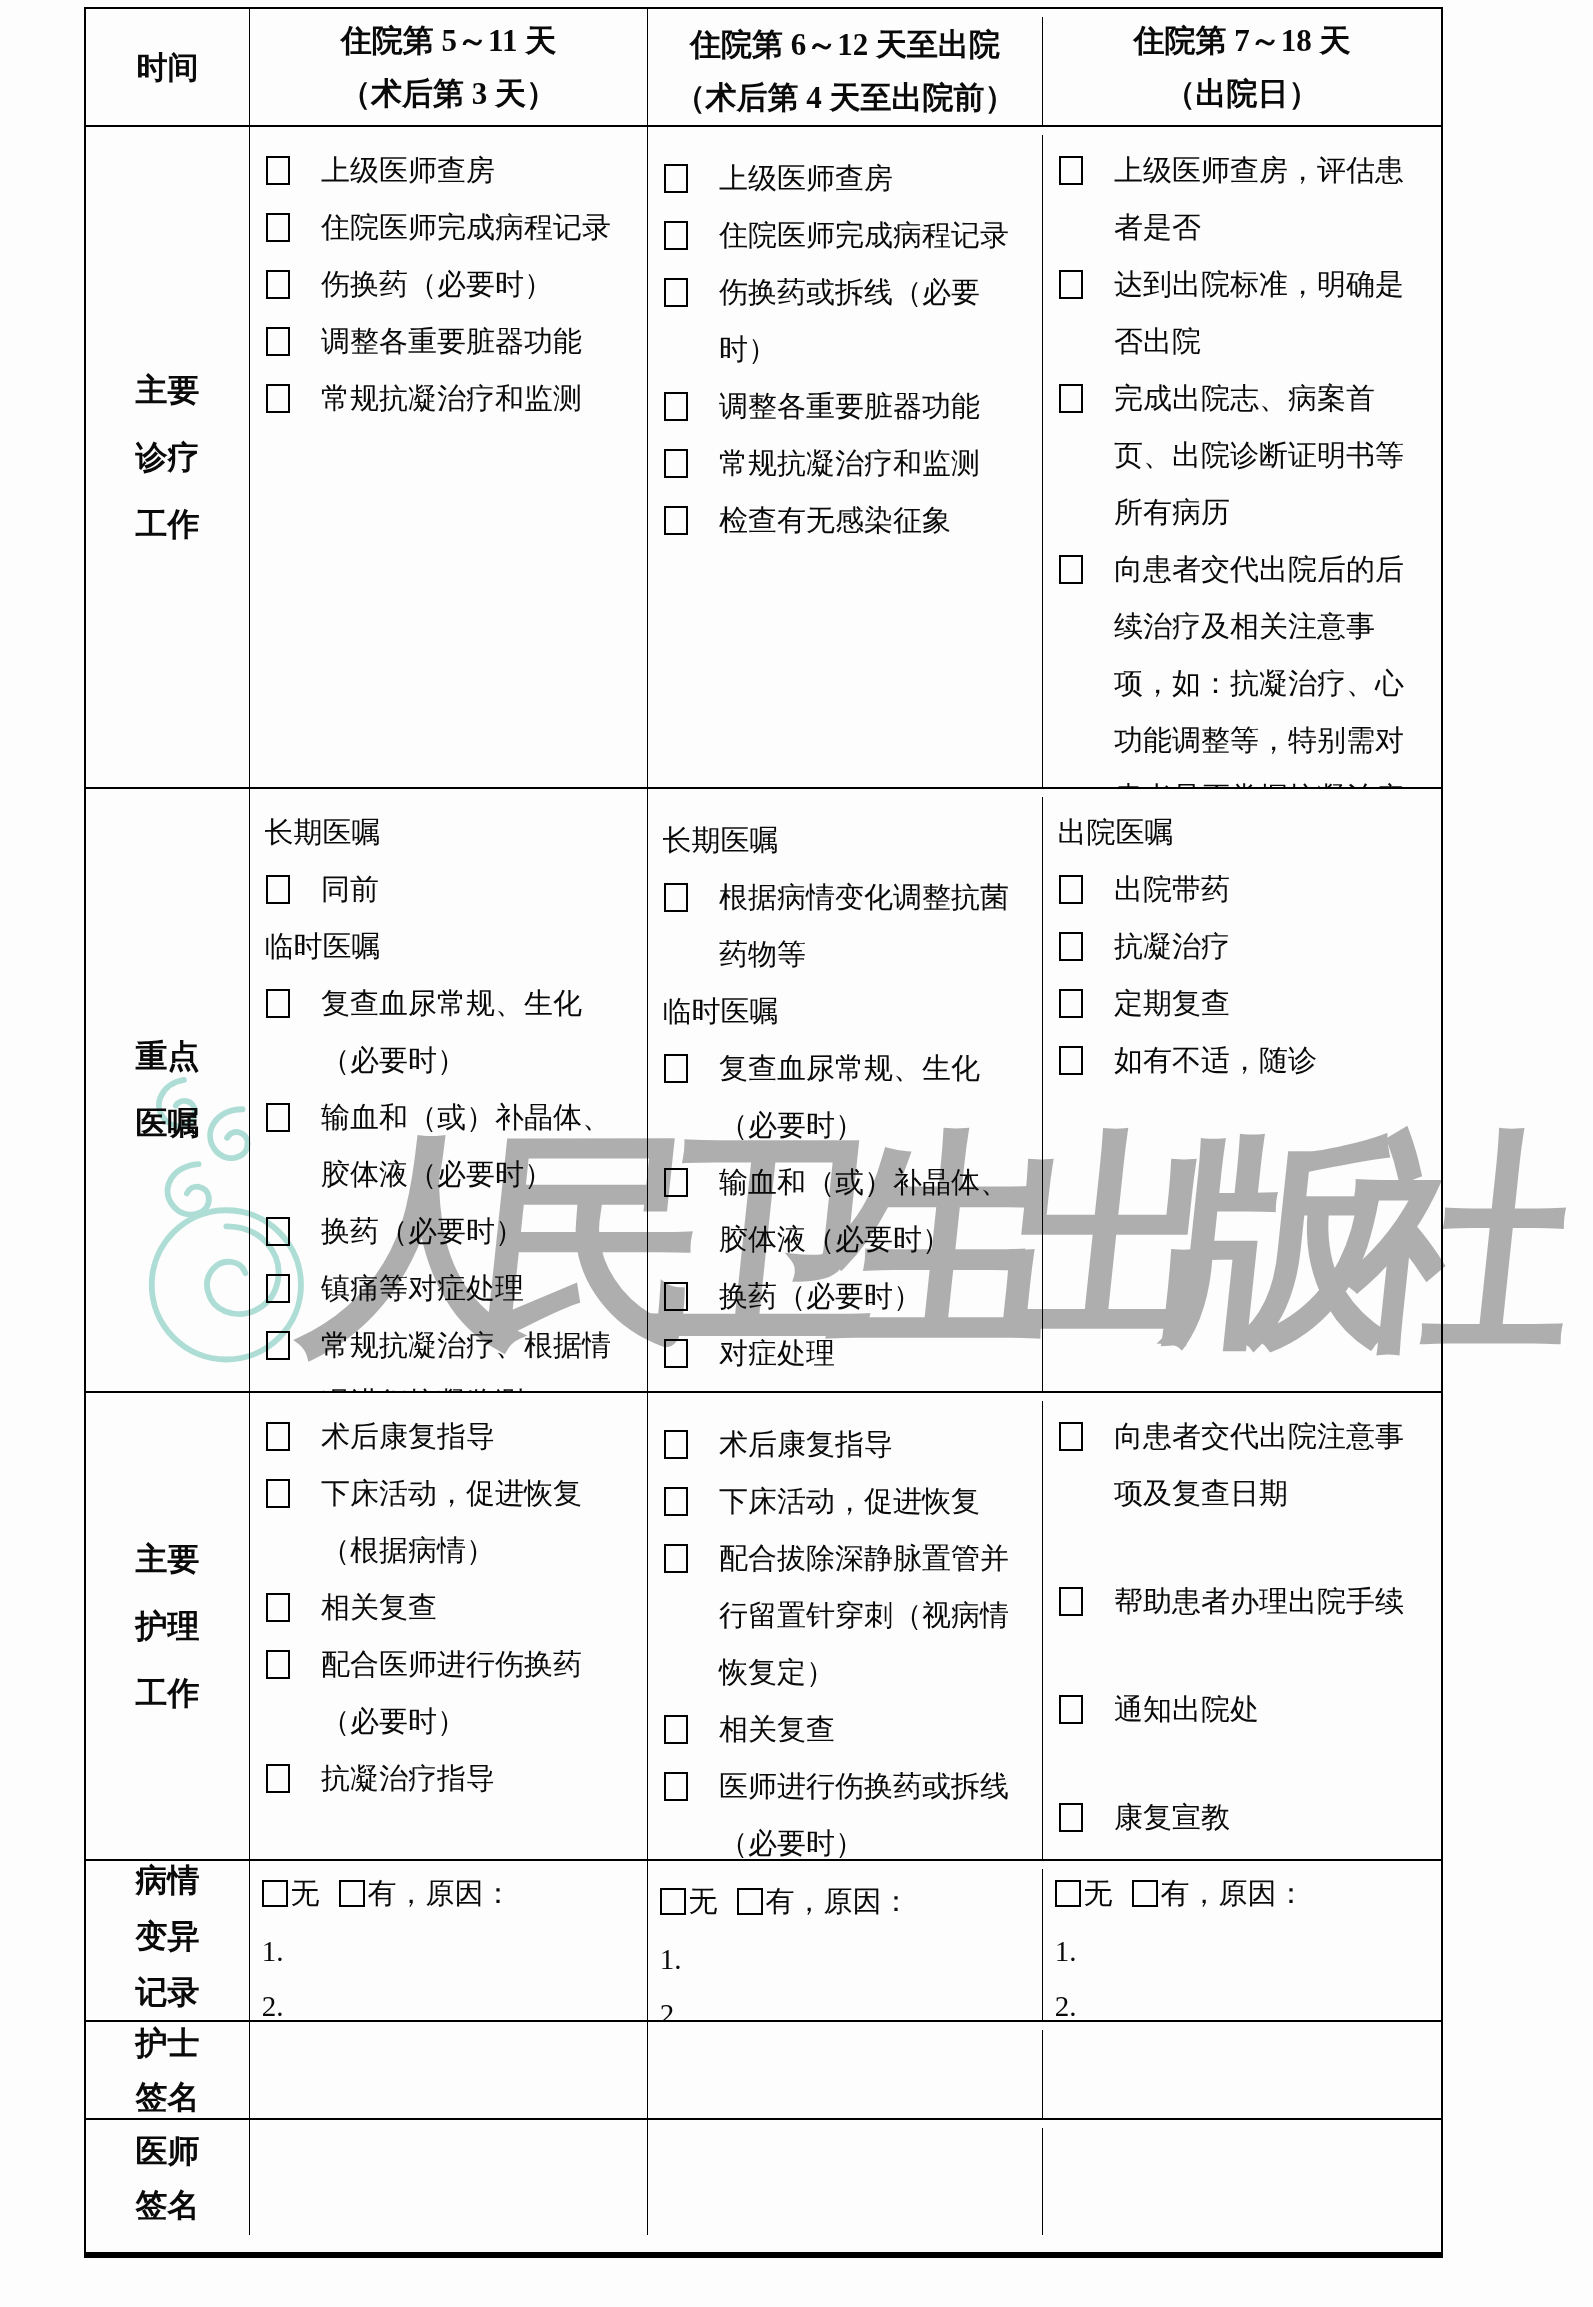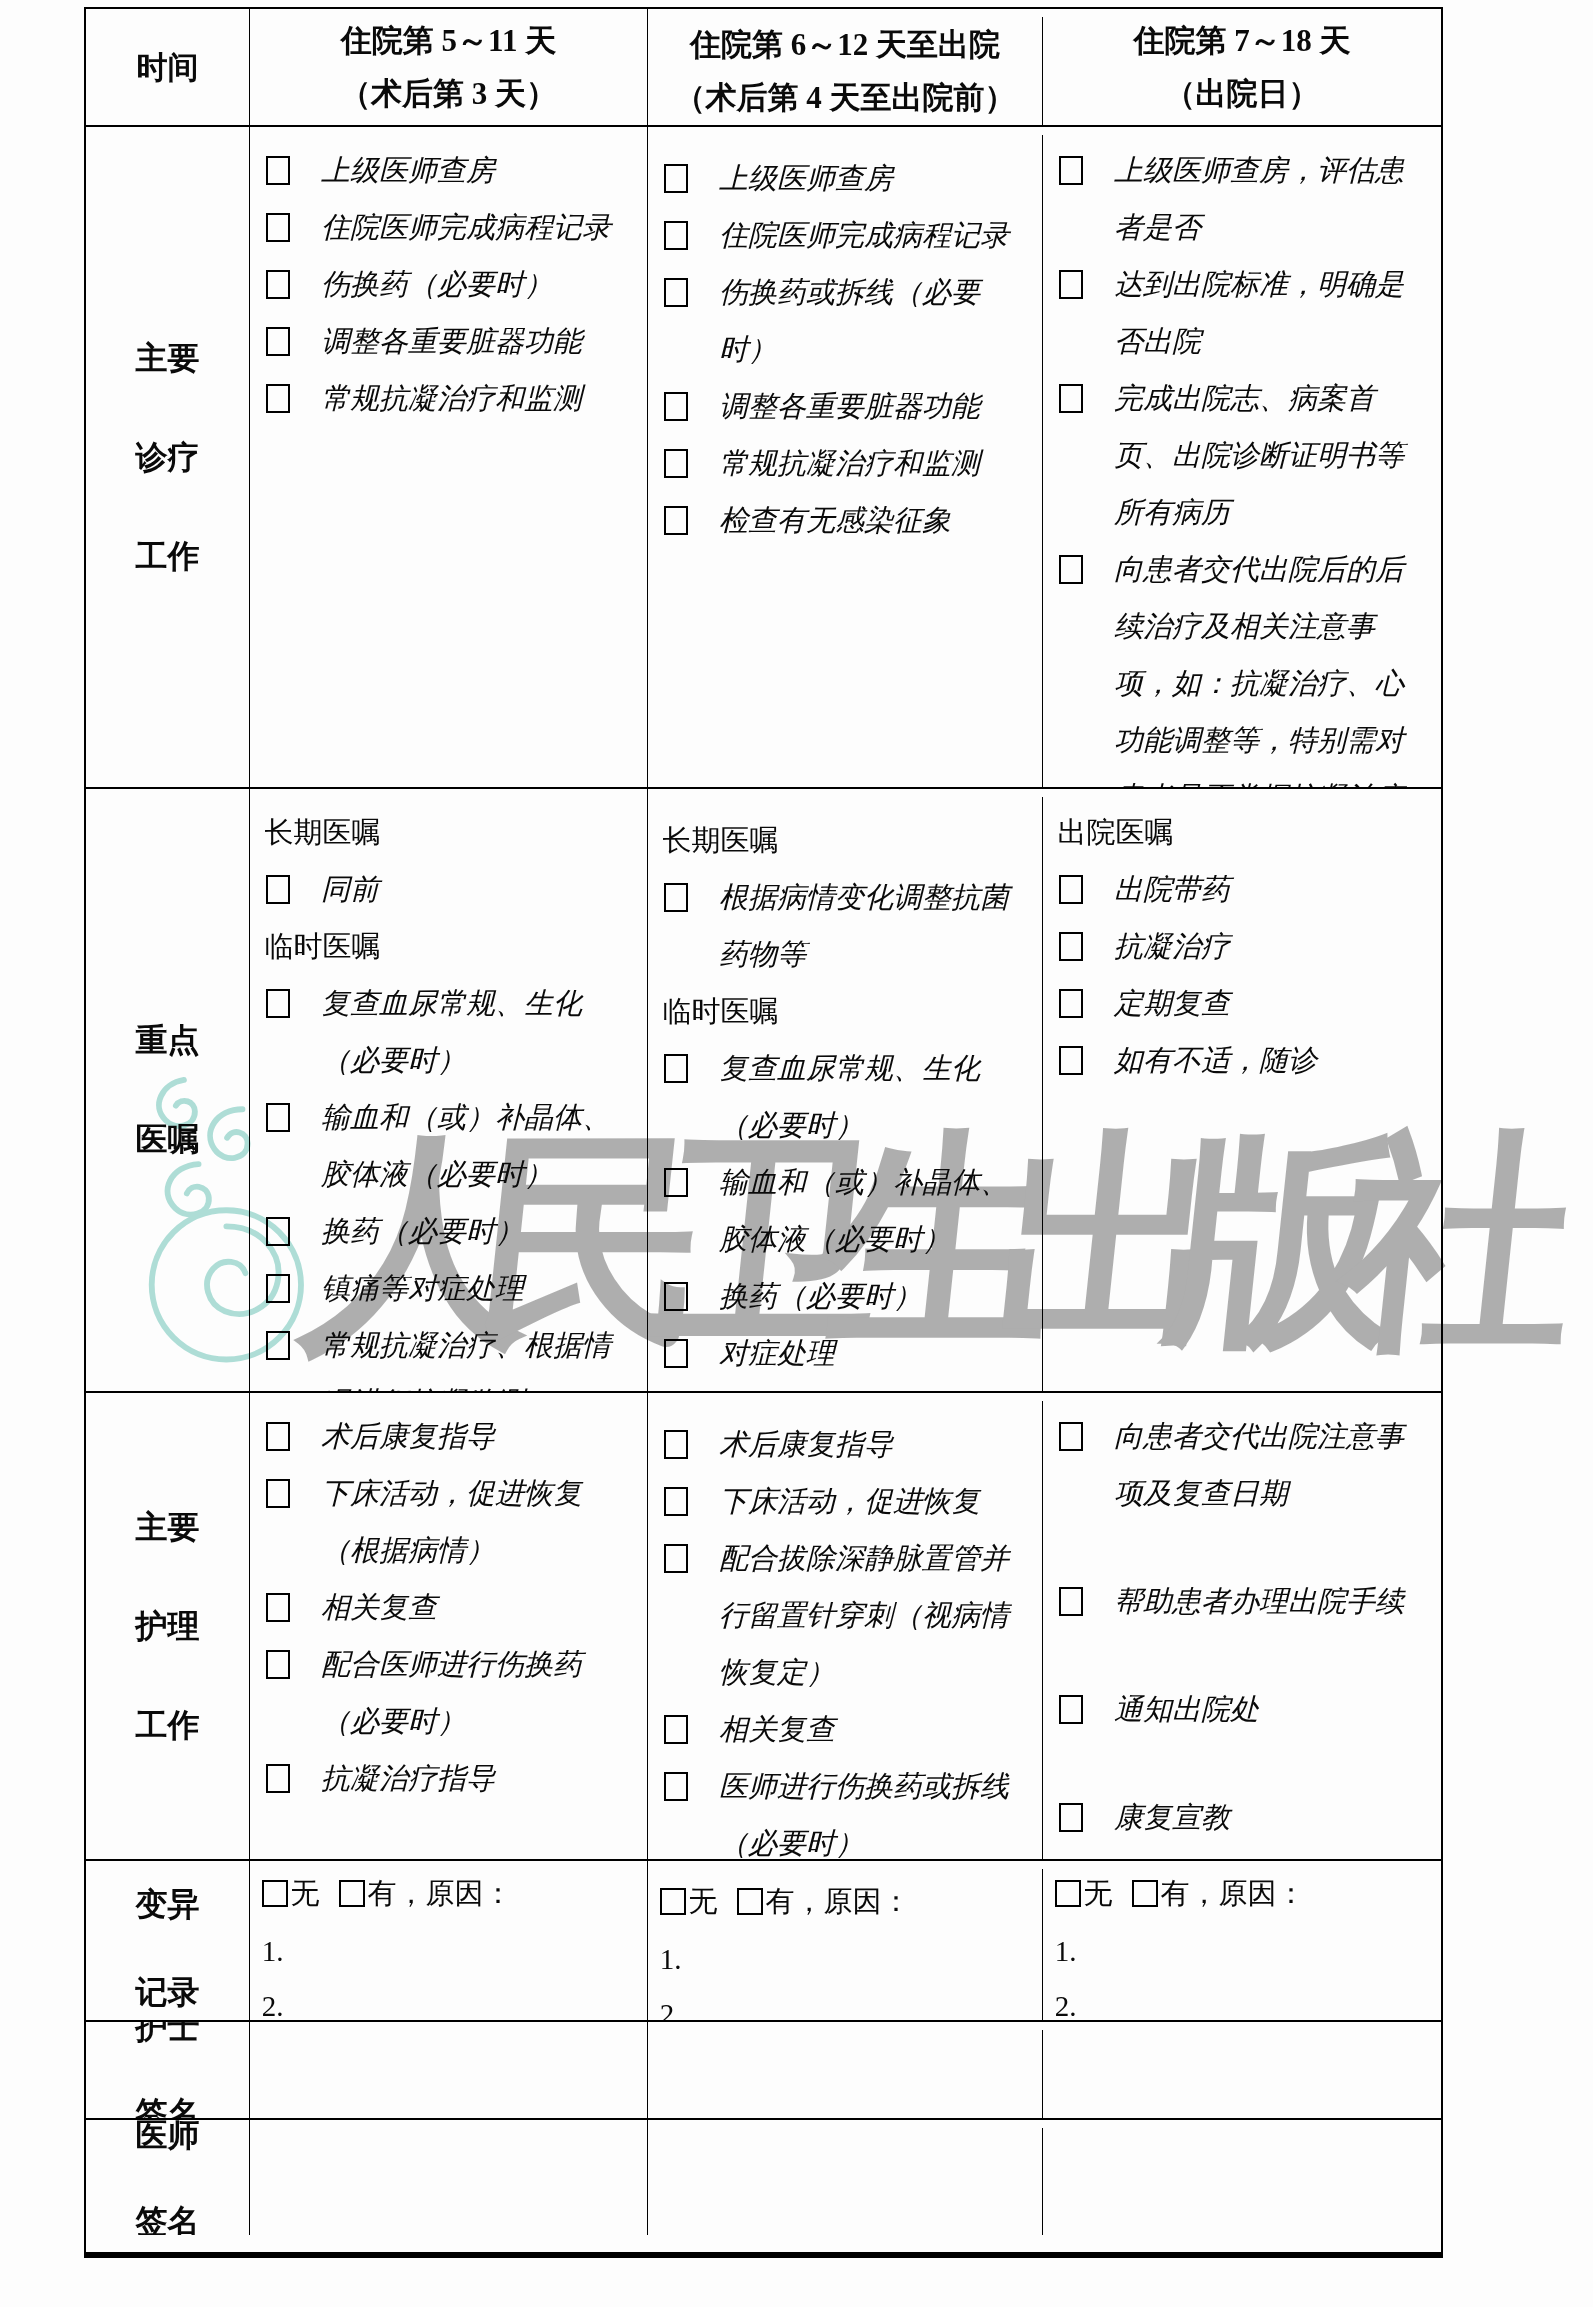--- a/index.html
+++ b/index.html
@@ -29,27 +29,27 @@
   .c0{width:164px;flex:0 0 auto;}
   .c1{width:398px;flex:0 0 auto;}
   .c2{width:395px;flex:0 0 auto;margin-top:8px;}
   .c3{flex:1;}
   
   .tr.hdr{height:118px;font-weight:bold;}
   .th{display:flex;flex-direction:column;justify-content:center;align-items:center;
       font-size:31px;line-height:53px;text-align:center;}
   
   .label{display:flex;flex-direction:column;justify-content:center;align-items:center;
-         font-weight:700;font-size:32px;line-height:67px;gap:32px;}
+         font-weight:700;font-size:32px;line-height:67px;}
   .label.top{justify-content:flex-end;padding-top:7.3px;line-height:56px;}
   .label.sig{line-height:54px;}
   
   .cell{padding:14.6px 8.8px 0 14.6px;font-size:29px;}
   .ohead{font-weight:400;line-height:57px;}
-  .item{display:flex;align-items:flex-start;line-height:57px;font-style:italic;}
+  .item{display:flex;align-items:flex-start;line-height:57px;}
   .cb{flex:0 0 auto;width:20px;height:25px;border:2.2px solid #000;margin:14.6px 31px 0 1.5px;background:transparent;}
   .txt{flex:1;}
   .spaced .item{margin-bottom:51px;justify-content:center;}
   
   .varcell{padding:8.8px 7.3px 0 11.7px;font-size:29px;}
   .varline{display:flex;align-items:center;line-height:47px;}
   .cb.small{width:22px;height:23.4px;margin:0 2.9px 0 0;}
   .vgap{display:inline-block;width:19px;}
   .num{line-height:44px;margin-top:11.7px;}
 </style>

